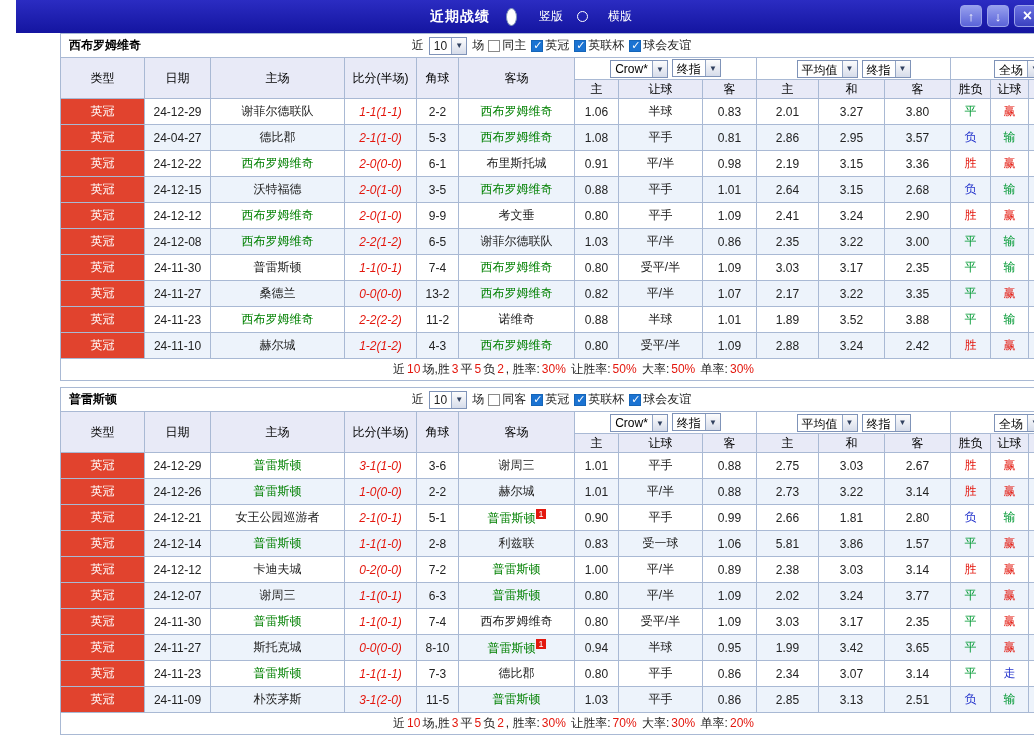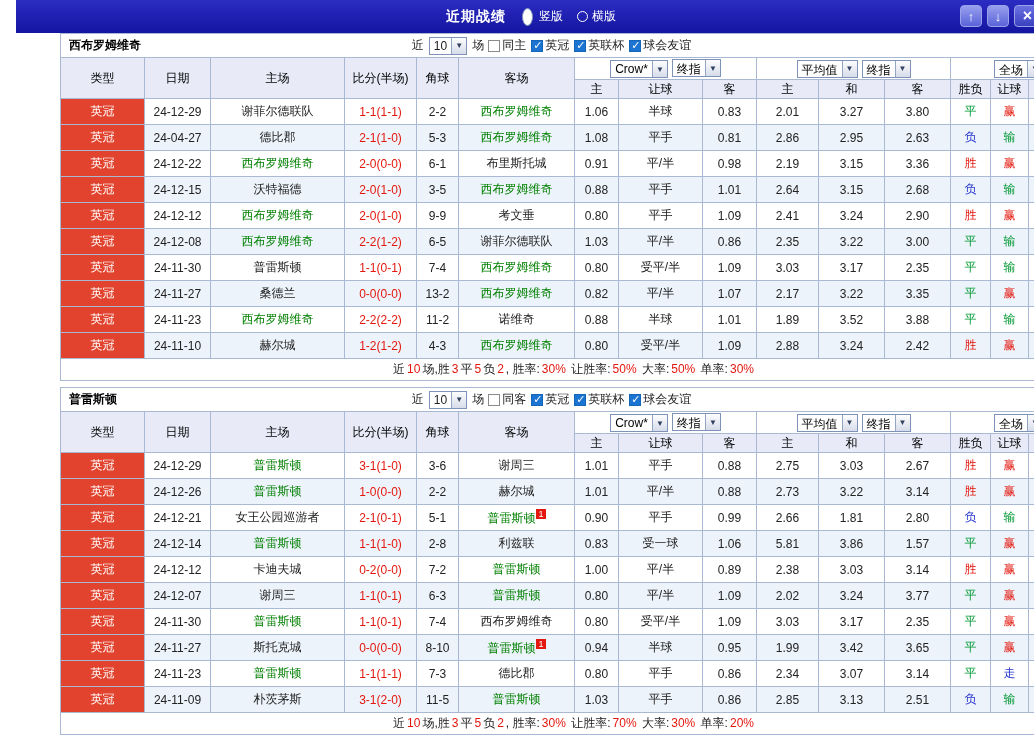--- a/index.html
+++ b/index.html
@@ -7,21 +7,21 @@
     --badge:#e1432e; --red:#e3170d; --green:#009933; --blue:#2333cc; --teamg:#008000;
   }
   *{box-sizing:border-box;}
   body{margin:0;width:1034px;background:#fff;font-family:"Liberation Sans","DejaVu Sans",sans-serif;font-size:12px;color:#222;}
   .window{width:1030px;margin:0 16px;}
 
   
   .titlebar{position:relative;height:33px;background:linear-gradient(#2b2cc2,#1415a0);display:flex;align-items:center;justify-content:center;color:#fff;}
   .tb-center{display:flex;align-items:center;gap:14px;}
   .tb-title{font-size:14px;font-weight:bold;letter-spacing:1px;}
-  .tb-radio{display:inline-flex;align-items:center;gap:4px;cursor:pointer;}
+  .tb-radio{display:inline-flex;align-items:center;gap:20px;cursor:pointer;}
   .rad{width:11px;height:11px;border:1px solid #fff;border-radius:50%;position:relative;display:inline-block;background:transparent;}
   .rad.sel::after{content:"";position:absolute;left:2px;top:2px;right:2px;bottom:2px;background:#fff;border-radius:50%;}
   .tb-btns{position:absolute;right:5px;top:5px;display:flex;gap:5px;align-items:center;}
   .tbtn{width:22px;height:22px;border:1px solid #9aa2ea;border-radius:4px;background:linear-gradient(#97a0ee,#5a63d8);color:#fff;display:flex;align-items:center;justify-content:center;font-size:13px;font-weight:bold;cursor:pointer;}
   .tbtn.close{width:27px;background:linear-gradient(#6b73e2,#3a41c0);font-size:16px;}
 
   
   .gap{height:6px;}
   .section{width:1028px;padding-left:44px;}
   .team-row{height:24px;border:1px solid var(--line);border-bottom:none;position:relative;display:flex;align-items:center;background:#fff;}
@@ -40,21 +40,21 @@
   .cb.on::after{content:"✓";position:absolute;left:1px;top:-2px;color:#fff;font-size:11px;font-weight:bold;}
 
   
   table.grid{border-collapse:collapse;table-layout:fixed;width:100%;}
   .grid th,.grid td{border:1px solid var(--line);text-align:center;padding:0 1px;overflow:hidden;white-space:nowrap;}
   .grid thead th{background:var(--hdr);font-weight:normal;color:#000;height:19px;}
   .grid thead th.dd{background:#fff;height:22px;}
   .grid tbody td{height:26px;background:#fff;}
   .grid tr.alt td{background:var(--alt);}
   td.badge{background:var(--badge) !important;color:#fff;}
-  td.score{color:var(--red);}
+  td.score{color:var(--red);font-style:italic;}
   td.team.focus span{color:var(--teamg);}
   .c-red{color:var(--red);} .c-green{color:var(--green);} .c-blue{color:var(--blue);}
   sup.redcard{background:var(--red);color:#fff;font-size:9px;line-height:10px;padding:0 2px;margin-left:1px;}
   td.sum{height:22px !important;background:#fff !important;}
   td.sum span{margin:0 1px;}
 </style>
 </head>
 <body>
 
 <div class="window">
@@ -185,21 +185,21 @@
               <td>24-04-27</td>
               <td class="team"><span>德比郡</span></td>
               <td class="score">2-1(1-0)</td>
               <td>5-3</td>
               <td class="team focus"><span>西布罗姆维奇</span></td>
               <td>1.08</td>
               <td>平手</td>
               <td>0.81</td>
               <td>2.86</td>
               <td>2.95</td>
-              <td>2.63</td>
+              <td>3.57</td>
               <td class="c-blue">负</td>
               <td class="c-green">输</td>
               <td class="c-red">大</td>
             </tr>
             <tr>
               <td class="badge">英冠</td>
               <td>24-12-22</td>
               <td class="team focus"><span>西布罗姆维奇</span></td>
               <td class="score">2-0(0-0)</td>
               <td>6-1</td>

